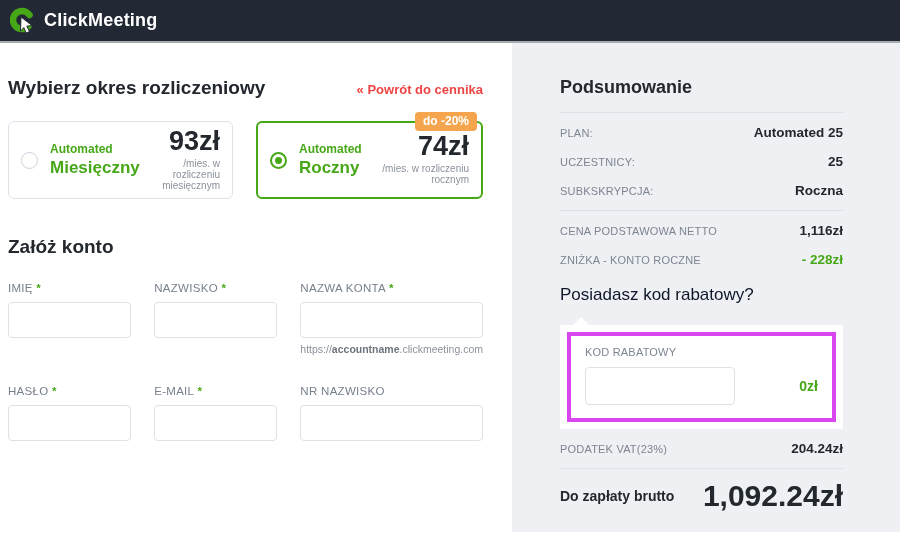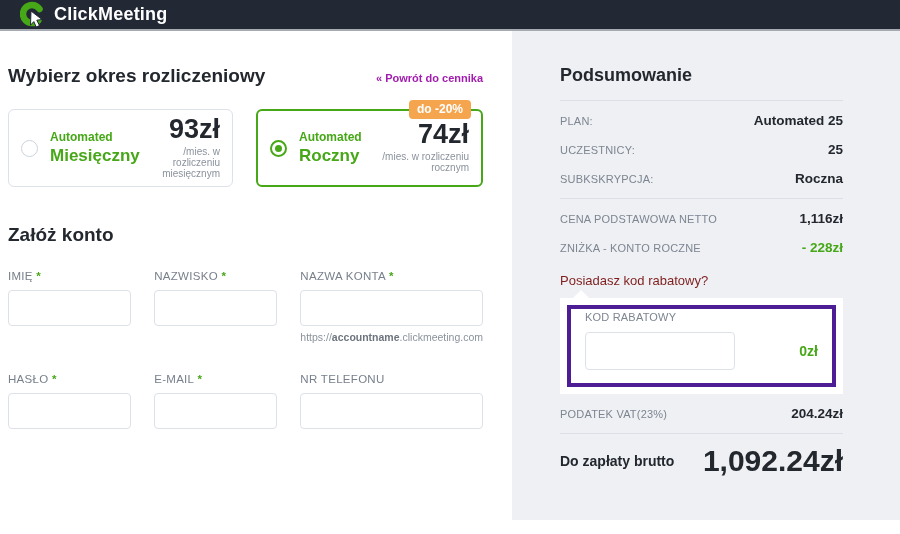--- a/index.html
+++ b/index.html
@@ -1,52 +1,52 @@
 <!DOCTYPE html>
 <html><head>
 <meta charset="utf-8">
 <style>
   * { margin:0; padding:0; box-sizing:border-box; }
   html,body { width:900px; height:534px; overflow:hidden; background:#fff;
               font-family:"Liberation Sans", sans-serif; }
 
   
-  .header { height:31px; background:#222834; border-bottom:2px solid #a6aab1;
-            display:flex; align-items:center; padding-left:20px; }
+  .header { height:43px; background:#222834; border-bottom:2px solid #a6aab1;
+            display:flex; align-items:center; padding-left:10px; }
   .logo { display:flex; align-items:center; gap:7px; }
   .logo svg { display:block; }
   .brand { color:#fff; font-size:18px; font-weight:700; letter-spacing:.2px; }
 
   
   .main { display:flex; height:489px; }
   .left { width:512px; padding:34px 29px 0 8px; background:#fff; }
   .right { flex:1; background:#eef0f4; padding:34px 57px 0 48px; }
 
   
   .sect-head { display:flex; justify-content:space-between; align-items:baseline; }
   h1 { font-size:19px; font-weight:700; color:#23272e; }
-  .back-link { font-size:11px; color:#a21caf; text-decoration:none; font-weight:700; }
+  .back-link { font-size:13px; color:#ef4444; text-decoration:none; font-weight:700; }
 
   .cards { display:flex; gap:23px; margin-top:22px; }
   .card { flex:1; height:78px; border:1px solid #dde1e8; border-radius:6px;
           background:#fff; display:flex; align-items:center; padding:0 12px;
           position:relative; cursor:pointer; }
   .card--selected { border:2px solid #46a717; }
   .radio { width:17px; height:17px; border-radius:50%; border:1px solid #ccd3da;
            background:#fff; flex:none; position:relative; }
   .card--selected .radio { border:2px solid #46a717; }
   .card--selected .radio::after { content:""; position:absolute; left:3px; top:3px;
            width:7px; height:7px; border-radius:50%; background:#46a717; }
   .plan-name { margin-left:12px; }
   .plan-brand { font-size:12px; font-weight:700; color:#46a717; }
   .plan-period { font-size:17px; font-weight:700; color:#46a717; margin-top:2px; }
   .plan-price-wrap { margin-left:auto; text-align:right; }
   .plan-price { font-size:27px; font-weight:700; color:#23272e; line-height:1; }
   .plan-note { font-size:10px; color:#8b929c; margin-top:3px; max-width:130px; }
-  .badge { position:absolute; top:-11px; right:10px; background:#f5a54e; color:#fff;
+  .badge { position:absolute; top:-11px; right:4px; background:#f5a54e; color:#fff;
            font-size:12px; font-weight:700; padding:2px 8px 3px; border-radius:4px; }
 
   
   h2.form-title { font-size:19px; font-weight:700; color:#23272e; margin-top:37px; }
   .form-grid { display:grid; grid-template-columns:1fr 1fr 1fr; column-gap:23px;
                row-gap:30px; margin-top:24px; }
   .field label { display:block; font-size:11.5px; color:#78808c; letter-spacing:.3px;
                  margin-bottom:8px; }
   .req { color:#46a717; font-weight:700; }
   .field input { width:100%; height:36px; border:1px solid #dde1e8; border-radius:4px;
@@ -56,27 +56,27 @@
 
   
   h2.sum-title { font-size:18px; font-weight:700; color:#23272e; margin-bottom:14px; }
   .divider { border-top:1px solid #dcdfe5; }
   .sum-rows { padding:5px 0; }
   .sum-row { display:flex; justify-content:space-between; align-items:center;
              padding:7px 0; }
   .sum-label { font-size:11px; color:#7d8591; letter-spacing:.2px; }
   .sum-value { font-size:13.5px; font-weight:700; color:#23272e; }
   .sum-value--green { color:#46a717; }
-  .coupon-link { display:inline-block; font-size:13px; color:#7f1d1d;
-                 text-decoration:none; margin:6px 0 10px; }
+  .coupon-link { display:inline-block; font-size:17px; color:#0f172a;
+                 text-decoration:none; margin:6px 0 20px; }
   .coupon-outer { background:#fff; padding:7px; position:relative; }
   .coupon-outer::before { content:""; position:absolute; top:-8px; left:12px;
            border-left:9px solid transparent; border-right:9px solid transparent;
            border-bottom:9px solid #fff; }
-  .coupon-red { border:4px solid #4c1d95; padding:2px 14px 13px; }
+  .coupon-red { border:4px solid #d946ef; padding:10px 14px 13px; }
   .coupon-label { font-size:11px; color:#7d8591; letter-spacing:.2px; }
   .coupon-row { display:flex; align-items:center; margin-top:9px; }
   .coupon-row input { width:150px; height:38px; border:1px solid #dde1e8;
                       border-radius:4px; font-size:13px; padding:0 8px; outline:none; }
   .coupon-value { margin-left:auto; font-size:14px; font-weight:700; color:#46a717; }
   .total-row { display:flex; justify-content:space-between; align-items:center;
                padding:10px 0; }
   .total-label { font-size:14px; font-weight:700; color:#23272e; }
   .total-value { font-size:30px; font-weight:700; color:#23272e; }
 </style>
@@ -155,21 +155,21 @@
         <label><span>HASŁO</span> <span class="req">*</span></label>
         <input type="password" style="">
       </div>
 
       <div class="field">
         <label><span>E-MAIL</span> <span class="req">*</span></label>
         <input type="text" style="">
       </div>
 
       <div class="field">
-        <label><span>NR TELEFONU</span> <span class="req"></span></label>
+        <label><span>NR NAZWISKO</span> <span class="req"></span></label>
         <input type="text" style="">
       </div>
     </div>
   </div>
 
   <div class="right">
     <h2 class="sum-title">Podsumowanie</h2>
     <div class="divider"></div>
 
     <div class="sum-rows">

